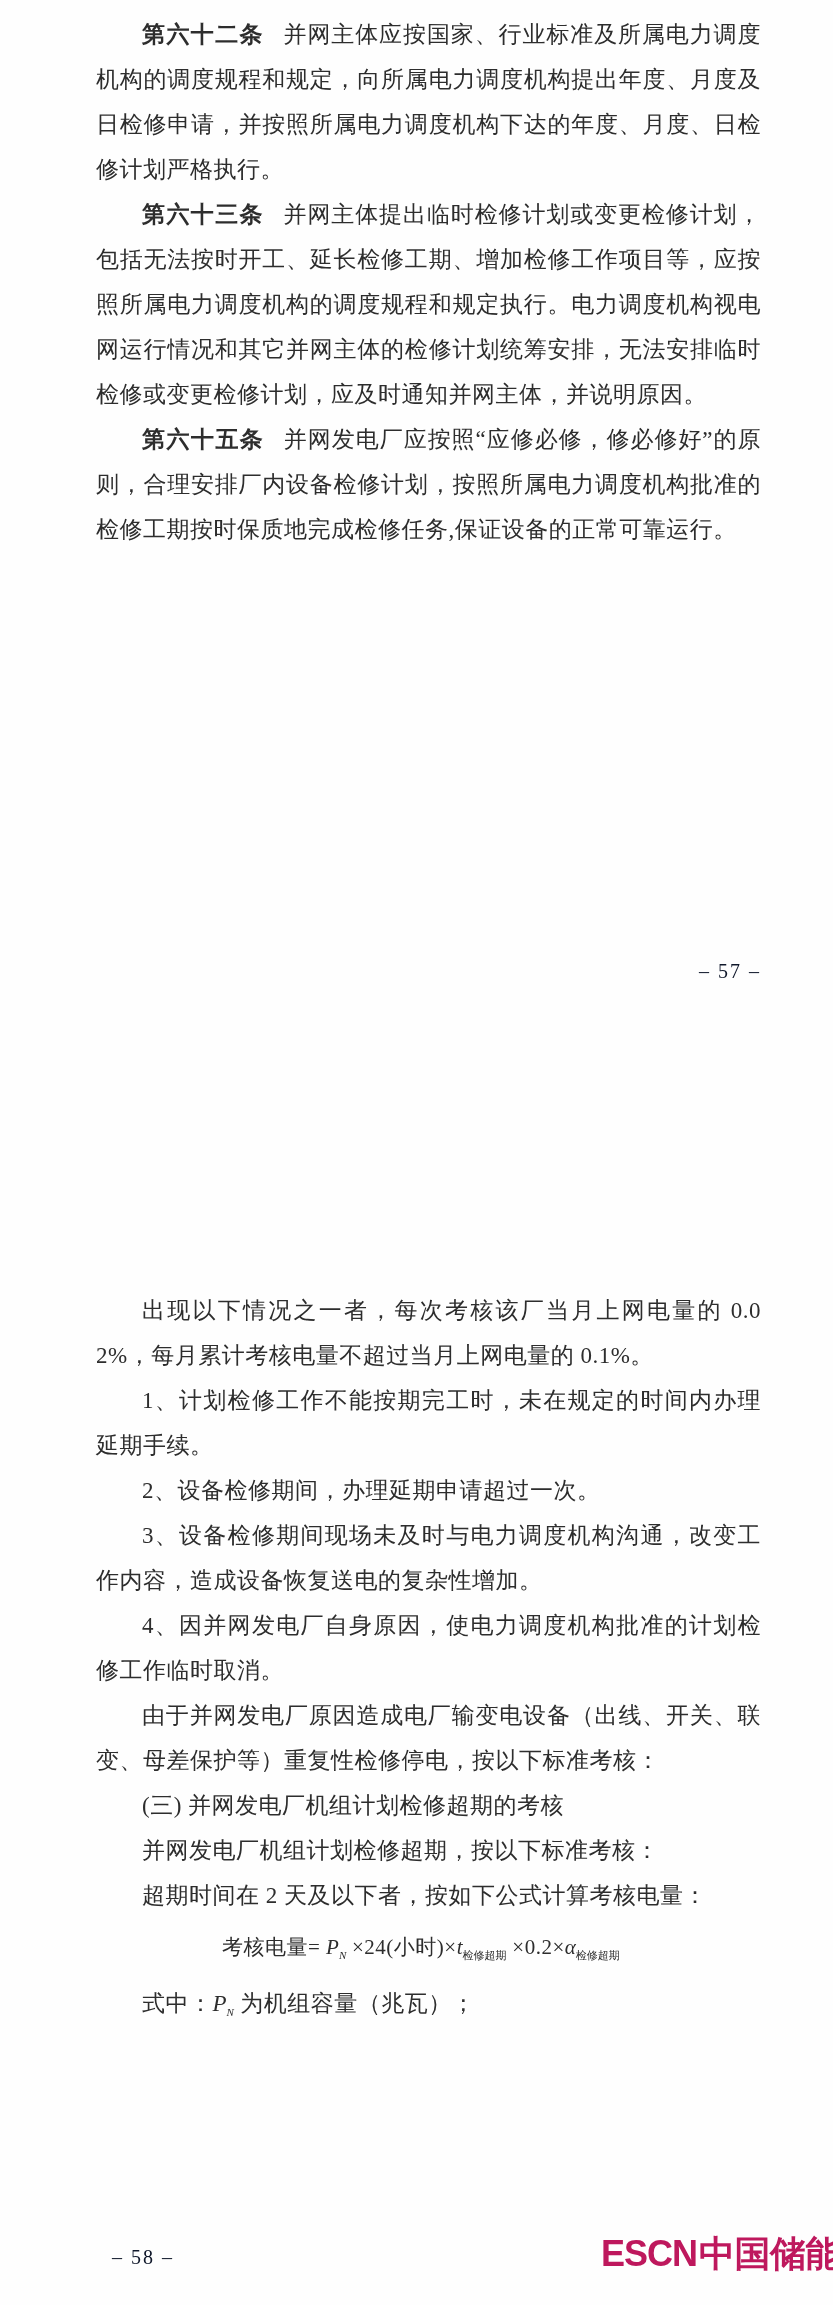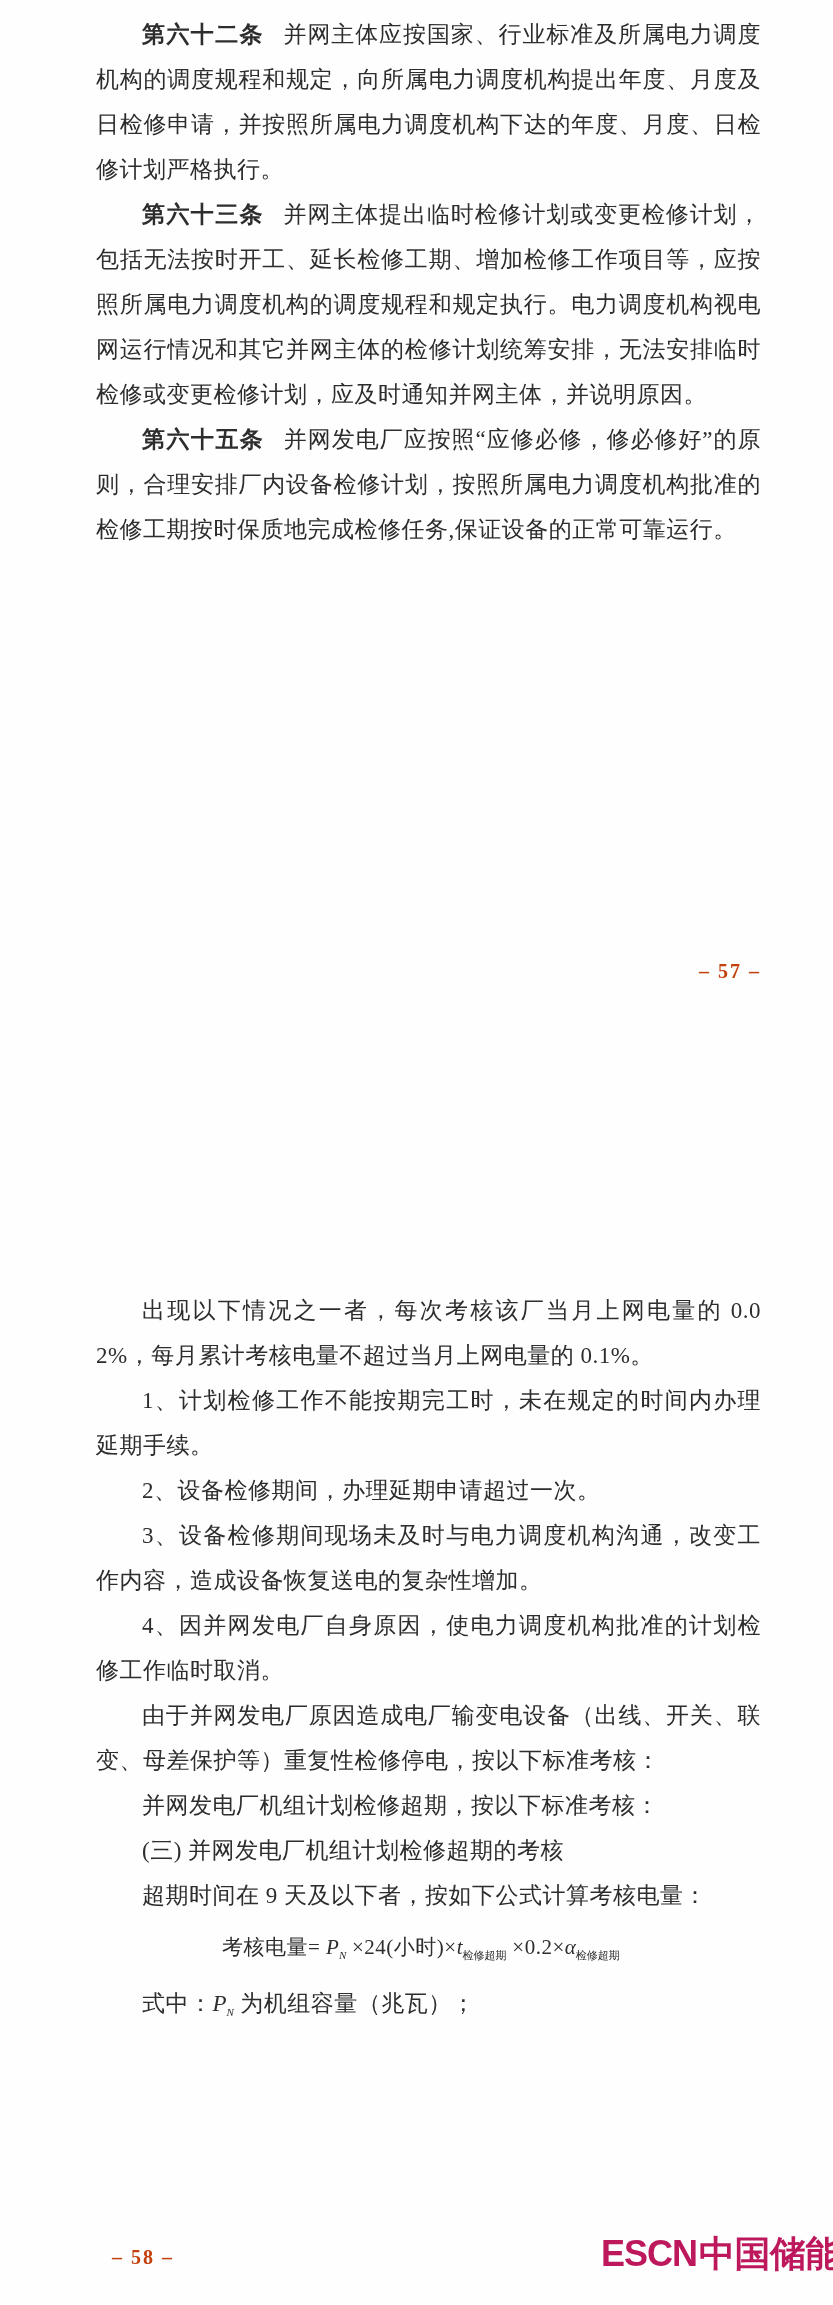--- a/index.html
+++ b/index.html
@@ -31,22 +31,21 @@
   .article-num {
     font-weight: bold;
     font-family: "Liberation Sans", "DejaVu Sans", sans-serif;
     margin-right: 0.85em;
     letter-spacing: 1px;
   }
   .page-num {
     position: absolute;
     font-size: 20px;
     letter-spacing: 2px;
-    color: #c2410c;
-    font-weight: bold;
+    color: #0f172a;
   }
   #page-num-57 {
     top: 960px;
     left: 96px;
     width: 665px;
     text-align: right;
   }
   #page-num-58 {
     top: 2246px;
     left: 112px;
@@ -100,23 +99,23 @@
 
 <div class="page-num" id="page-num-57">–  57  –</div>
 
 <div class="page-block" id="page2-body">
   <p class="para">出现以下情况之一者，每次考核该厂当月上网电量的 0.02%，每月累计考核电量不超过当月上网电量的 0.1%。</p>
   <p class="para">1、计划检修工作不能按期完工时，未在规定的时间内办理延期手续。</p>
   <p class="para">2、设备检修期间，办理延期申请超过一次。</p>
   <p class="para">3、设备检修期间现场未及时与电力调度机构沟通，改变工作内容，造成设备恢复送电的复杂性增加。</p>
   <p class="para">4、因并网发电厂自身原因，使电力调度机构批准的计划检修工作临时取消。</p>
   <p class="para">由于并网发电厂原因造成电厂输变电设备（出线、开关、联变、母差保护等）重复性检修停电，按以下标准考核：</p>
+  <p class="para">(三) 并网发电厂机组计划检修超期的考核</p>
   <p class="para">并网发电厂机组计划检修超期，按以下标准考核：</p>
-  <p class="para">(三) 并网发电厂机组计划检修超期的考核</p>
-  <p class="para">超期时间在 9 天及以下者，按如下公式计算考核电量：</p>
+  <p class="para">超期时间在 2 天及以下者，按如下公式计算考核电量：</p>
 
   <div class="formula"><span>考核电量= </span><span class="var">P</span><sub class="var">N</sub><span> ×24(小时)×</span><span class="var">t</span><sub>检修超期</sub><span> ×0.2×</span><span class="var">α</span><sub>检修超期</sub></div>
 
   <p class="para where-line"><span>式中：</span><span class="var">P</span><sub class="var">N</sub><span> 为机组容量（兆瓦）；</span></p>
 </div>
 
 <div class="page-num" id="page-num-58">–  58  –</div>
 
 <div class="watermark"><span class="en">ESCN</span><span class="zh">中国储能网</span></div>
 

